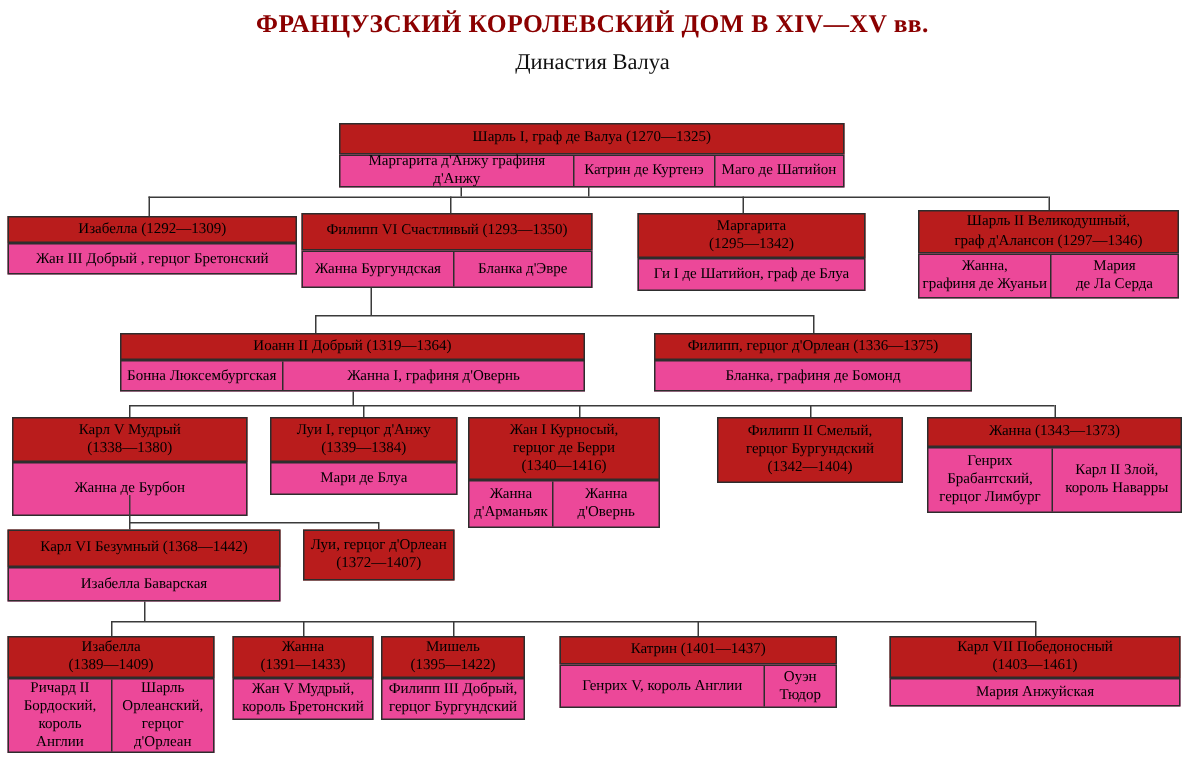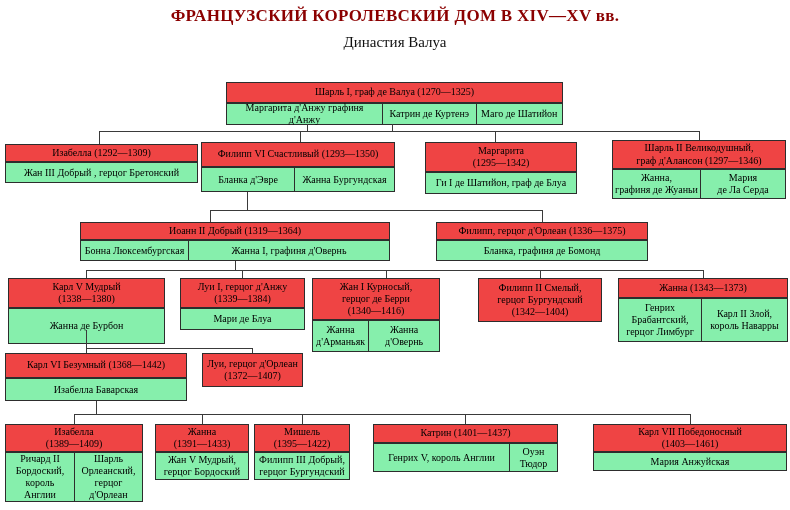--- a/index.html
+++ b/index.html
@@ -12,26 +12,26 @@
   .title{
     position:absolute;top:6px;left:0;width:790px;text-align:center;
     font-size:17px;font-weight:bold;color:#8b0000;letter-spacing:.3px;
   }
   .subtitle{
     position:absolute;top:34px;left:0;width:790px;text-align:center;
     font-size:15px;color:#111;
   }
   .node{position:absolute;box-sizing:border-box;}
   .nm{
-    box-sizing:border-box;border:1px solid #2d2d2d;background:#ef4444;
+    box-sizing:border-box;border:1px solid #2d2d2d;background:#b91c1c;
     display:flex;align-items:center;justify-content:center;text-align:center;
     font-size:10px;line-height:1.22;white-space:pre-line;padding:0 2px;
   }
   .sprow{
-    box-sizing:border-box;border:1px solid #2d2d2d;background:#86efac;
+    box-sizing:border-box;border:1px solid #2d2d2d;background:#ec4899;
     display:flex;align-items:stretch;
   }
   .sp{
     box-sizing:border-box;
     display:flex;align-items:center;justify-content:center;text-align:center;
     font-size:10px;line-height:1.2;white-space:pre-line;padding:0 2px;flex-grow:1;
   }
   .sp + .sp{border-left:1px solid #2d2d2d;}
   .vline{position:absolute;width:1px;background:#3a3a3a;}
   .hline{position:absolute;height:1px;background:#3a3a3a;}
@@ -54,22 +54,22 @@
 <div class="node" style="left:5px;top:144px;width:193px">
   <div class="nm" style="height:18px">Изабелла  (1292—1309)</div>
   <div class="sprow" style="height:21px">
     <div class="sp">Жан III Добрый , герцог Бретонский</div>
   </div>
 </div>
 
 <div class="node" style="left:201px;top:142px;width:194px">
   <div class="nm" style="height:25px">Филипп VI Счастливый  (1293—1350)</div>
   <div class="sprow" style="height:25px">
+    <div class="sp" style="width:100px">Жанна Бургундская</div>
     <div class="sp" style="width:92px">Бланка д'Эвре</div>
-    <div class="sp" style="width:100px">Жанна Бургундская</div>
   </div>
 </div>
 
 <div class="node" style="left:425px;top:142px;width:152px">
   <div class="nm" style="height:30px">Маргарита
 (1295—1342)</div>
   <div class="sprow" style="height:22px">
     <div class="sp">Ги I де Шатийон, граф де Блуа</div>
   </div>
 </div>
@@ -169,21 +169,21 @@
 герцог
 д'Орлеан</div>
   </div>
 </div>
 
 <div class="node" style="left:155px;top:424px;width:94px">
   <div class="nm" style="height:28px">Жанна
 (1391—1433)</div>
   <div class="sprow" style="height:28px">
     <div class="sp">Жан V Мудрый,
-герцог Бордоский</div>
+король Бретонский</div>
   </div>
 </div>
 
 <div class="node" style="left:254px;top:424px;width:96px">
   <div class="nm" style="height:28px">Мишель
 (1395—1422)</div>
   <div class="sprow" style="height:28px">
     <div class="sp">Филипп III Добрый,
 герцог Бургундский</div>
   </div>

